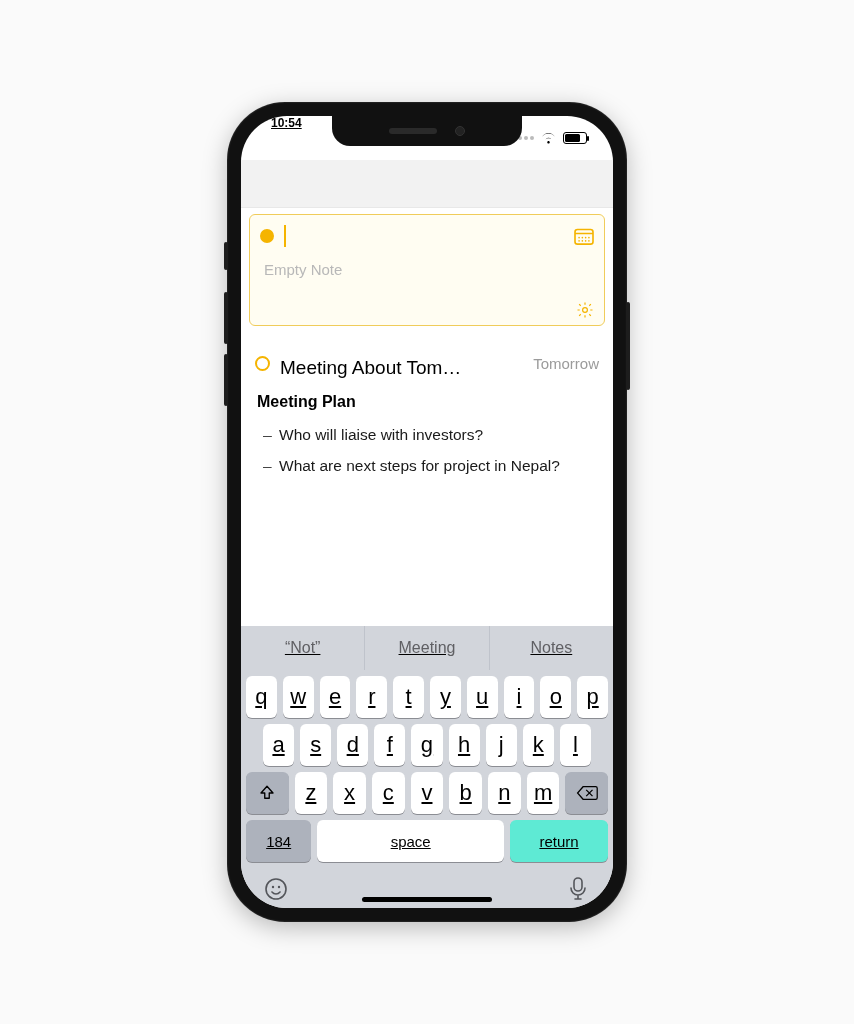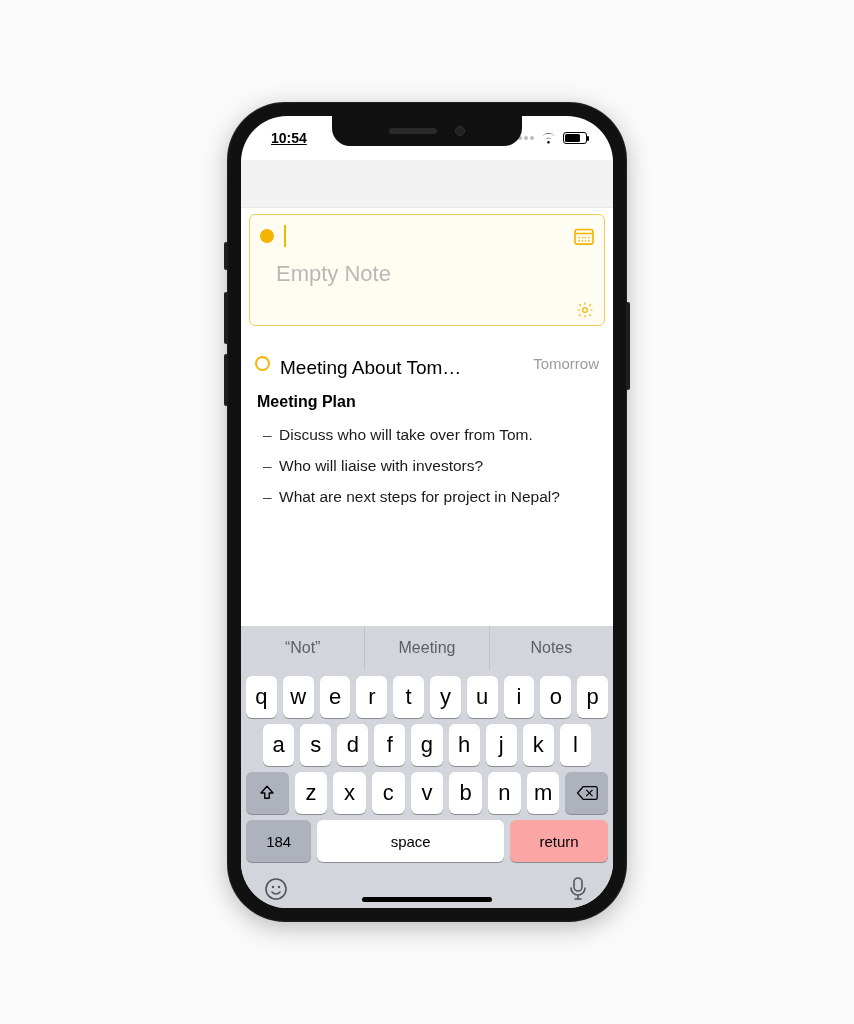--- a/index.html
+++ b/index.html
@@ -49,23 +49,22 @@
     z-index: 10;
     display:flex; align-items:center; justify-content:center; gap:18px;
   }
   .speaker { width:48px; height:6px; background:#2a2a2a; border-radius:3px; }
   .camera { width:10px; height:10px; background:#222; border-radius:50%; border:1px solid #333; }
 
   .statusbar {
     height: 44px;
     display: flex;
     justify-content: space-between;
-    align-items: center;
     padding: 0 26px 0 30px;
-    font-size: 14px;
+    font-size: 12px;
     font-weight: 600;
     z-index: 5;
     text-decoration: underline;
   }
   .status-icons { display:flex; align-items:center; gap:6px; }
   .dots { display:flex; gap:2px; }
   .dots span { width:4px; height:4px; border-radius:50%; background:#bbb; }
   .wifi-svg { width:17px; height:12px; }
   .batt { width:24px; height:12px; border:1px solid #000; border-radius:3px; position:relative; }
   .batt::after { content:""; position:absolute; right:-3px; top:3px; width:2px; height:5px; background:#000; border-radius:1px; }
@@ -96,23 +95,23 @@
     animation: blink 1s step-end infinite;
   }
   @keyframes blink { 50% { opacity:0; } }
   .cal-icon {
     margin-left:auto;
     width:20px; height:18px;
   }
   .cal-icon svg { display:block; }
   .empty {
     margin-top: 14px;
-    margin-left: 16px;
+    margin-left: 4px;
     color: #b8b8b8;
-    font-size: 22px;
+    font-size: 15px;
   }
   .gear-icon {
     position:absolute; right:10px; bottom:6px;
     width:18px; height:18px;
   }
 
   .content {
     padding: 6px 14px 0 14px;
     flex: 1 1 auto;
     overflow: hidden;
@@ -138,20 +137,21 @@
   }
   ul.bullets { list-style:none; padding-left:24px; }
   ul.bullets li { position:relative; margin-bottom:10px; font-size:15.5px; color:#1a1a1a; line-height:1.35; }
   ul.bullets li::before { content:"–"; position:absolute; left:-16px; color:#444; }
   ul.bullets ul.bullets { margin-top:10px; padding-left:34px; }
 
   
   .keyboard {
     background: #d2d5db;
     padding-bottom: 4px;
+    text-decoration: underline;
   }
   .suggest {
     display:flex; height:44px;
   }
   .suggest div {
     flex:1; display:flex; align-items:center; justify-content:center;
     color:#5f5f63; font-size:16px;
     border-right:1px solid #bfc3cb;
     background:#d2d5db;
   }
@@ -161,21 +161,21 @@
     background:#fff; border-radius:6px;
     box-shadow: 0 1px 0 #8b8d93;
     height:42px;
     display:flex; align-items:center; justify-content:center;
     font-size:22px; color:#000;
     flex:1;
   }
   .key-fn { background:#adb2bc; font-size:15px; }
   .key-wide { flex:1.4; }
   .key-space { flex:4; font-size:15px; }
-  .key-ret { flex:2.1; background:#fca5a5; font-size:15px; }
+  .key-ret { flex:2.1; background:#5eead4; font-size:15px; }
   .key-shift, .key-del { flex:1.3; background:#adb2bc; }
   .bottom-row { display:flex; justify-content:space-between; align-items:center; padding:8px 22px 2px 22px; }
   .emoji-icon, .mic-icon { width:26px; height:26px; display:flex; align-items:center; justify-content:center; color:#54565b; }
 
   .home-ind { position:absolute; bottom:6px; left:50%; transform:translateX(-50%); width:130px; height:5px; background:#000; border-radius:3px; z-index:20; }
 </style>
 </head>
 <body>
 
 <div class="phone">
@@ -240,21 +240,20 @@
 
     <div class="content">
       <div class="note-row">
         <div class="bullet-open"></div>
         <div class="note-title">Meeting About Tom…</div>
         <div class="note-date">Tomorrow</div>
       </div>
       <div class="section-head">Meeting Plan</div>
       <ul class="bullets">
         <li>
-          <span>Discuss who will take over from Tom.</span>
         </li>
         <li>Who will liaise with investors?</li>
         <li>What are next steps for project in Nepal?</li>
       </ul>
     </div>
 
     <div class="keyboard">
       <div class="suggest">
         <div>“Not”</div>
         <div>Meeting</div>

